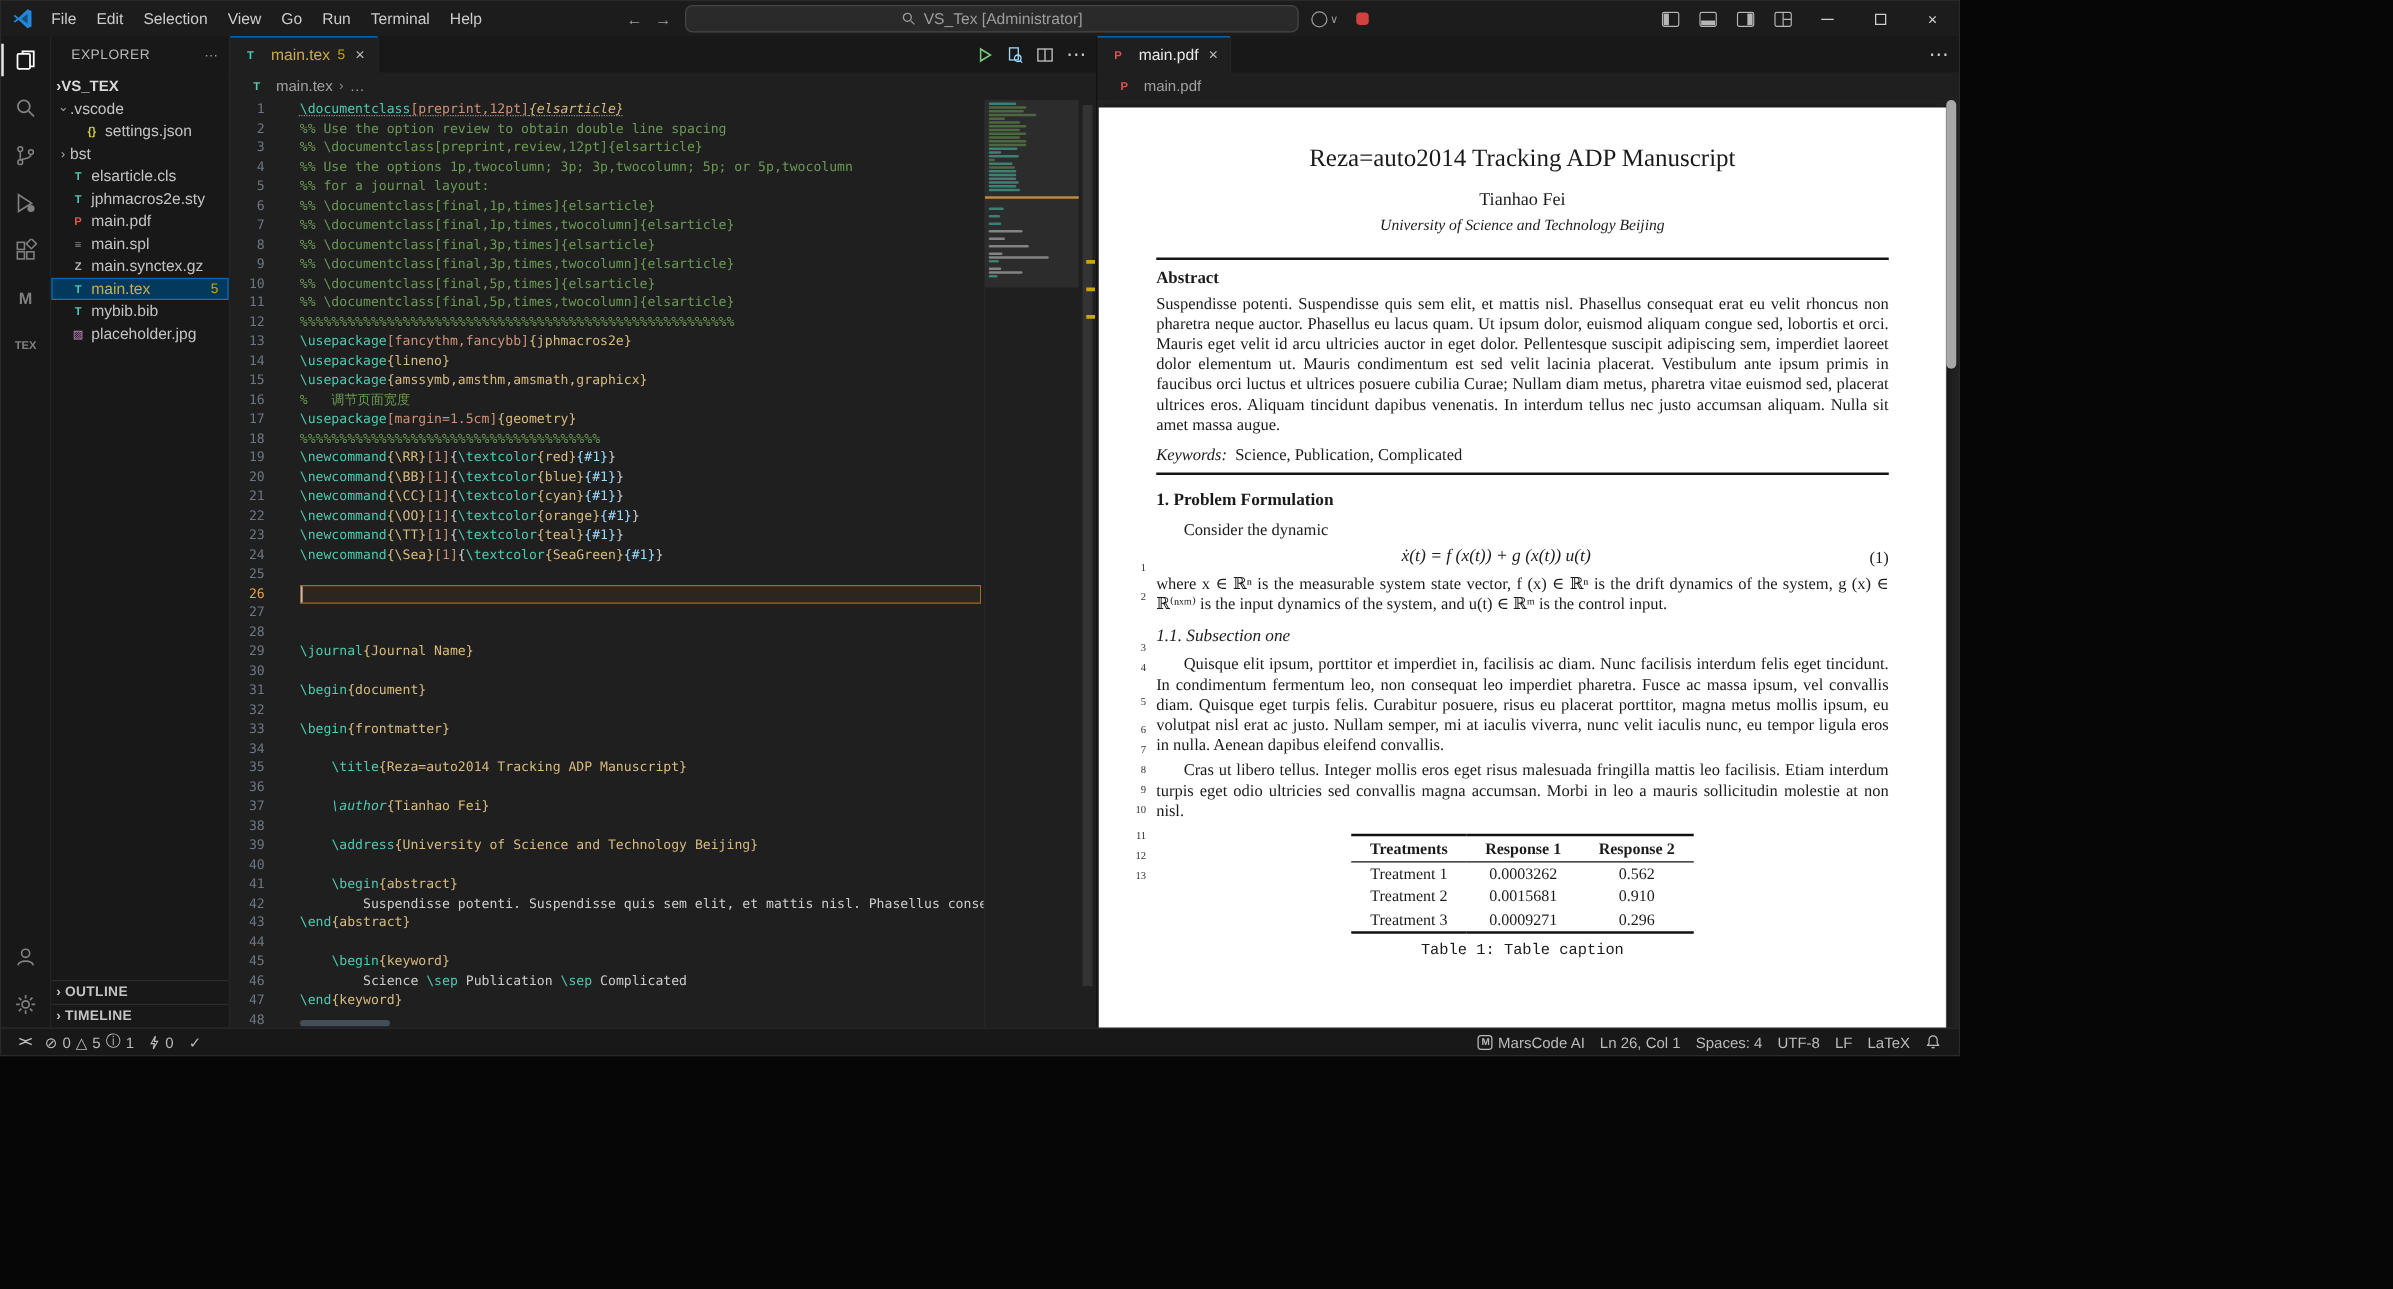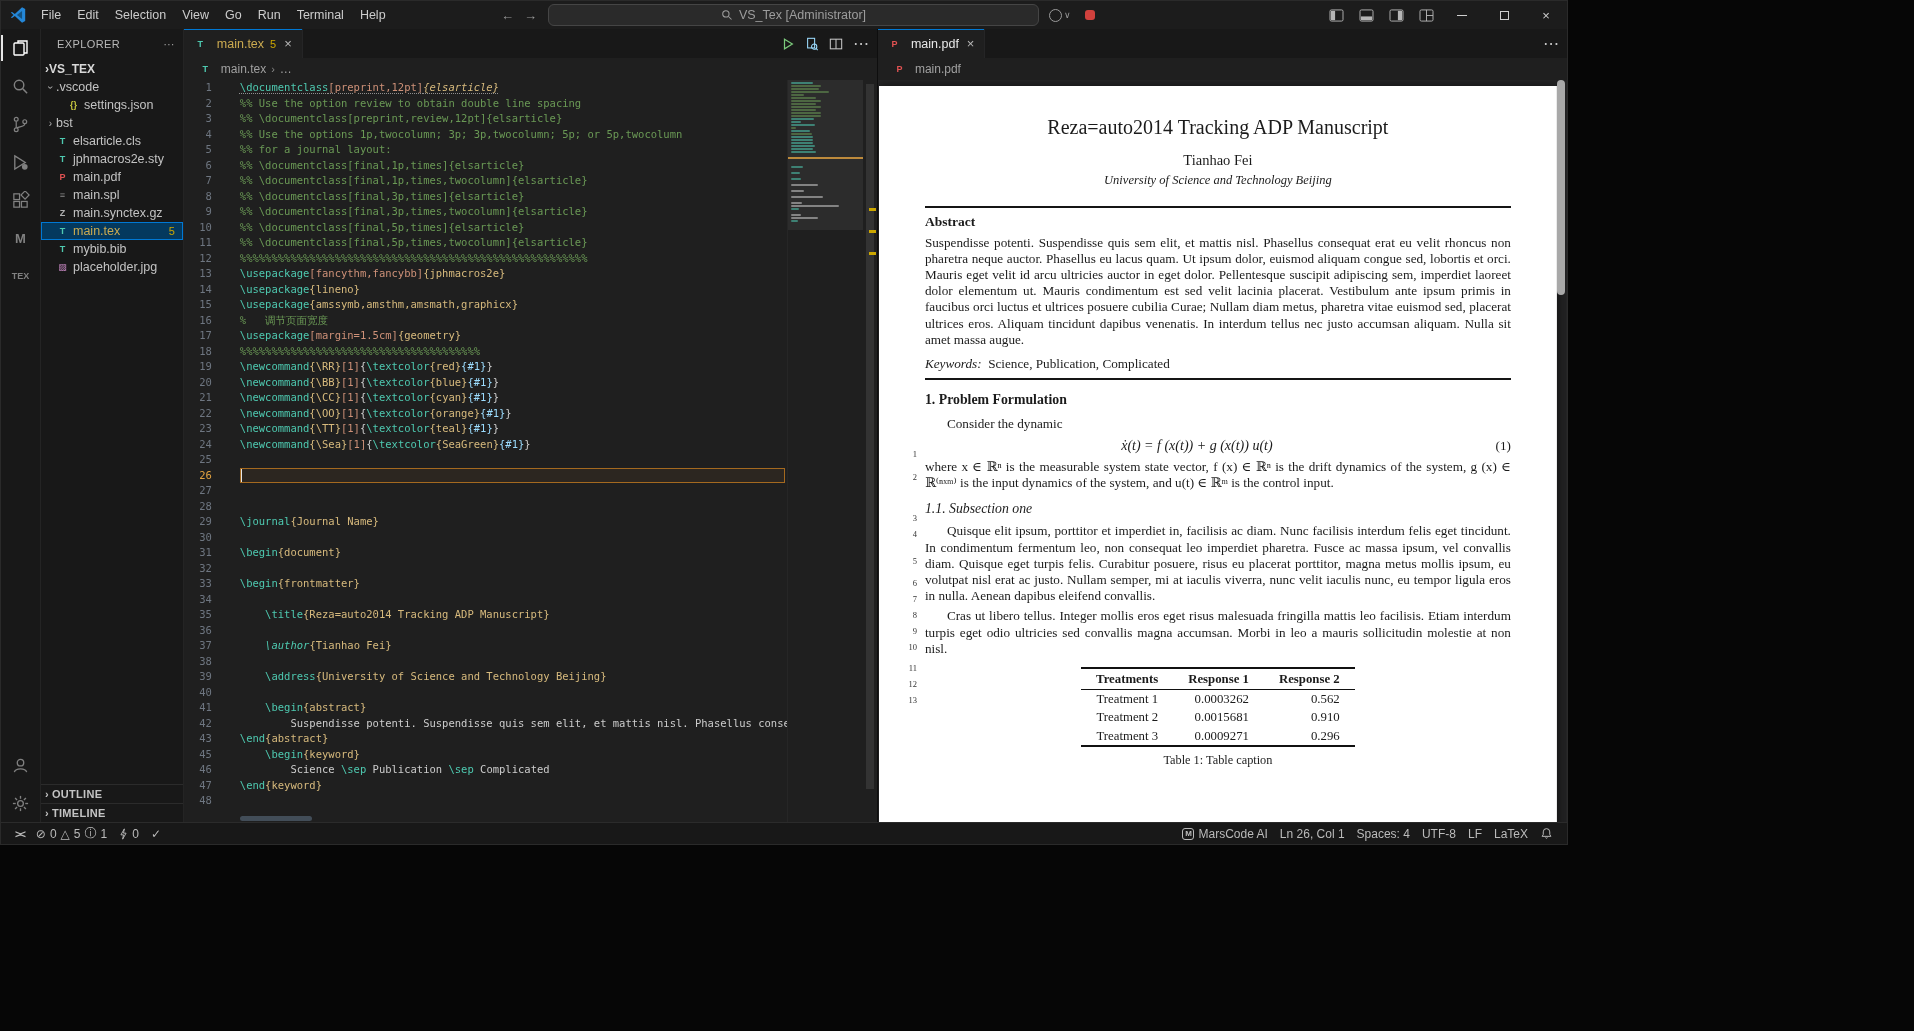--- a/index.html
+++ b/index.html
@@ -110,22 +110,22 @@
   .p-eqrow{display:flex;align-items:center;margin-bottom:5px;}
   .p-eq{flex:1;text-align:center;font-style:italic;font-size:14px;}
   .p-eqn{width:42px;text-align:right;}
   .p-where{margin-bottom:10px;}
   .p-subsec{font-style:italic;font-size:13.8px;margin-bottom:6px;text-align:left;}
   .p-par{text-indent:22px;margin-bottom:4px;}
   .p-par2{text-indent:22px;margin-bottom:10px;}
   .p-tablewrap{text-align:center;margin-bottom:5px;}
   .p-table{display:inline-table;border-collapse:collapse;border-top:2px solid #111;border-bottom:2px solid #111;font-size:12.8px;}
   .p-table th{font-weight:bold;border-bottom:1px solid #111;padding:2px 15px;}
-  .p-table td{padding:1px 15px;text-align:right;}
-  .p-caption{text-align:center;font-size:12.3px;}
+  .p-table td{padding:1px 15px;text-align:center;}
+  .p-caption{text-align:center;font-size:12.3px;font-family:Liberation Mono, monospace;}
   .pdf-lineno{position:absolute;left:22px;width:16px;text-align:right;font-size:8.5px;color:#333;}
   .pdfscroll{position:absolute;right:1px;top:0;bottom:0;width:10px;background:rgba(0,0,0,.08);}
   .pdfthumb{position:absolute;left:1px;right:1px;top:0;height:215px;background:#a8a8a8;border-radius:4px;}
 
   
   .statusbar{height:22px;background:#181818;border-top:1px solid #2b2b2b;display:flex;align-items:center;
              font-size:12px;color:#bbbbbb;flex:0 0 22px;padding:0 8px;}
   .sb-item{display:flex;align-items:center;gap:4px;padding:0 6px;height:22px;}
   .sb-right{margin-left:auto;display:flex;align-items:center;}
   .remote{font-weight:bold;letter-spacing:-2px;font-size:11px;}
@@ -553,20 +553,24 @@
               <span class="ln">41</span>
               <span class="lc"><span style="color: rgb(204, 204, 204);">    </span><span style="color: rgb(78, 201, 176);">\begin</span><span style="color: rgb(215, 186, 125);">{abstract}</span></span>
             </div>
             <div class="code-line">
               <span class="ln">42</span>
               <span class="lc"><span style="color: rgb(204, 204, 204);">        Suspendisse potenti. Suspendisse quis sem elit, et mattis nisl. Phasellus conse</span></span>
             </div>
             <div class="code-line">
               <span class="ln">43</span>
               <span class="lc"><span style="color: rgb(78, 201, 176);">\end</span><span style="color: rgb(215, 186, 125);">{abstract}</span></span>
+            </div>
+            <div class="code-line">
+              <span class="ln">44</span>
+              <span class="lc"></span>
             </div>
             <div class="code-line">
               <span class="ln">45</span>
               <span class="lc"><span style="color: rgb(204, 204, 204);">    </span><span style="color: rgb(78, 201, 176);">\begin</span><span style="color: rgb(215, 186, 125);">{keyword}</span></span>
             </div>
             <div class="code-line">
               <span class="ln">46</span>
               <span class="lc"><span style="color: rgb(204, 204, 204);">        Science </span><span style="color: rgb(78, 201, 176);">\sep</span><span style="color: rgb(204, 204, 204);"> Publication </span><span style="color: rgb(78, 201, 176);">\sep</span><span style="color: rgb(204, 204, 204);"> Complicated</span></span>
             </div>
             <div class="code-line">

